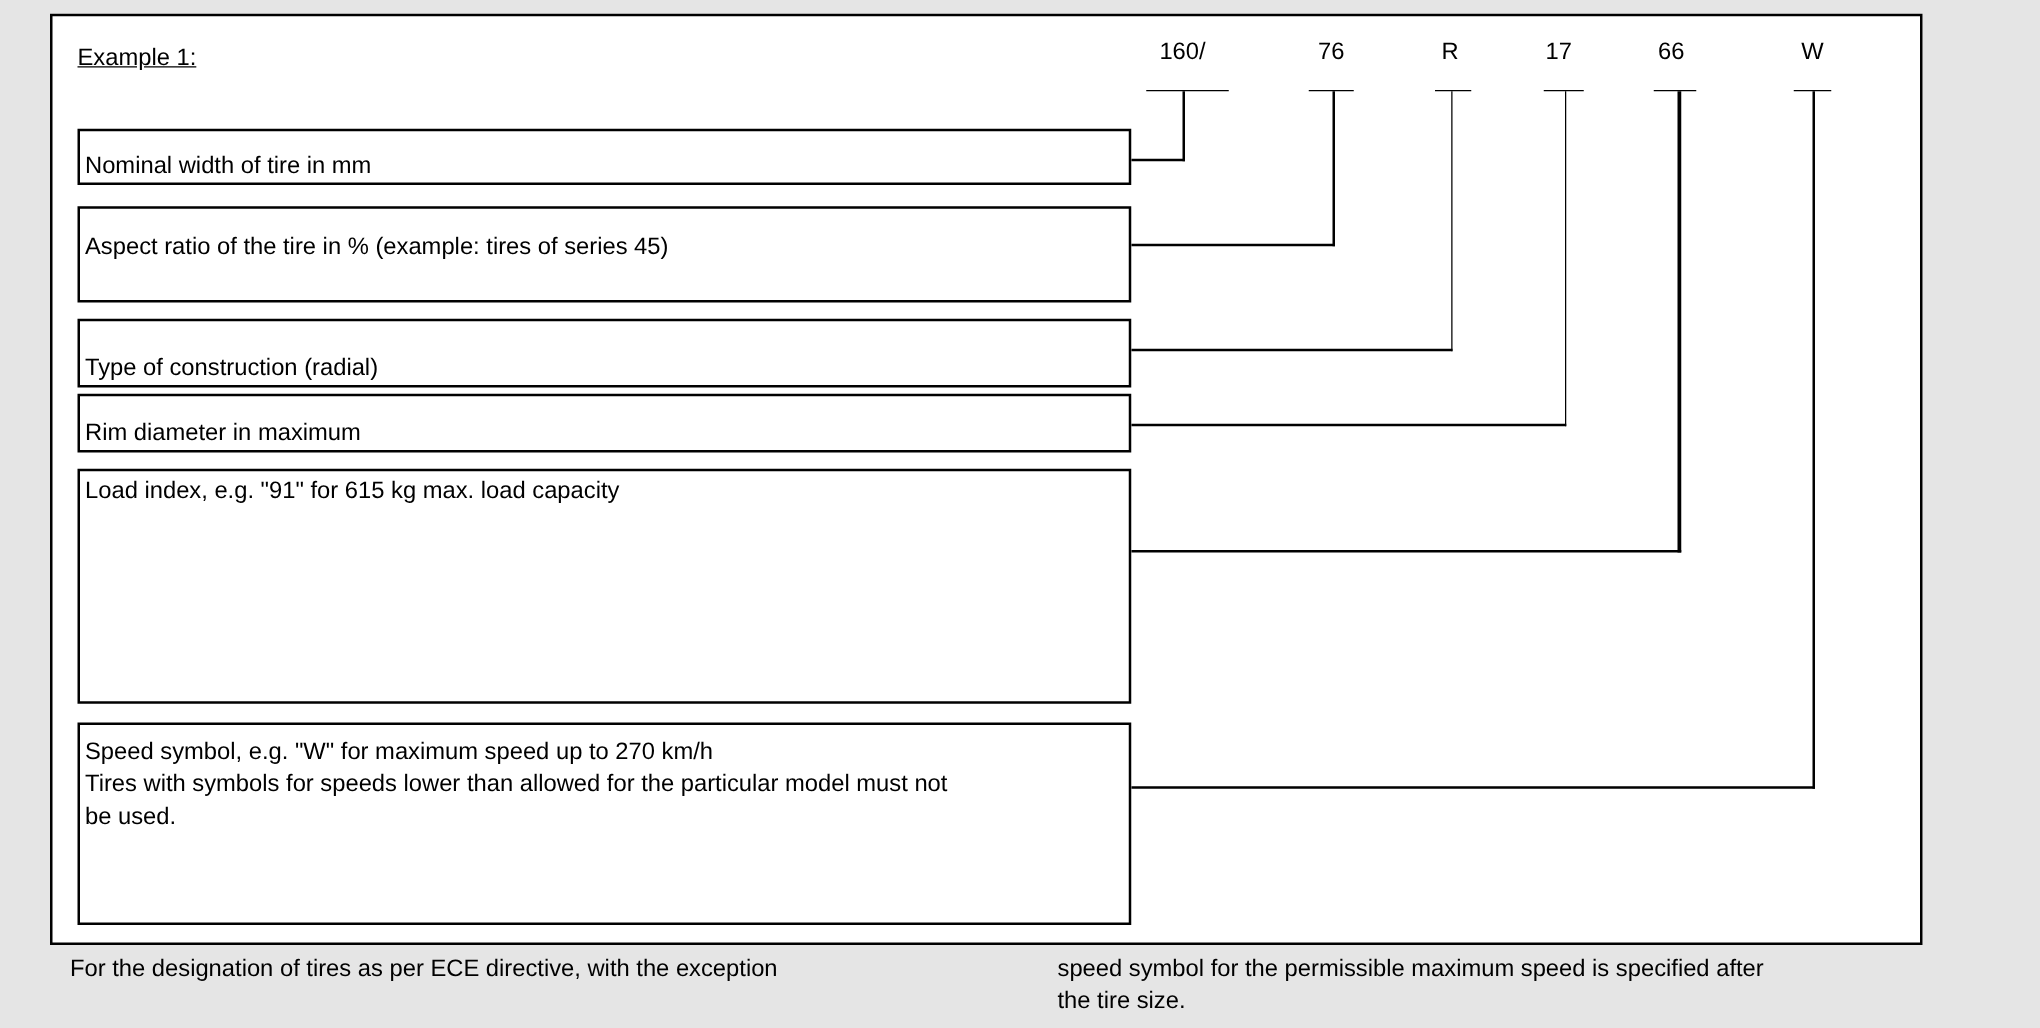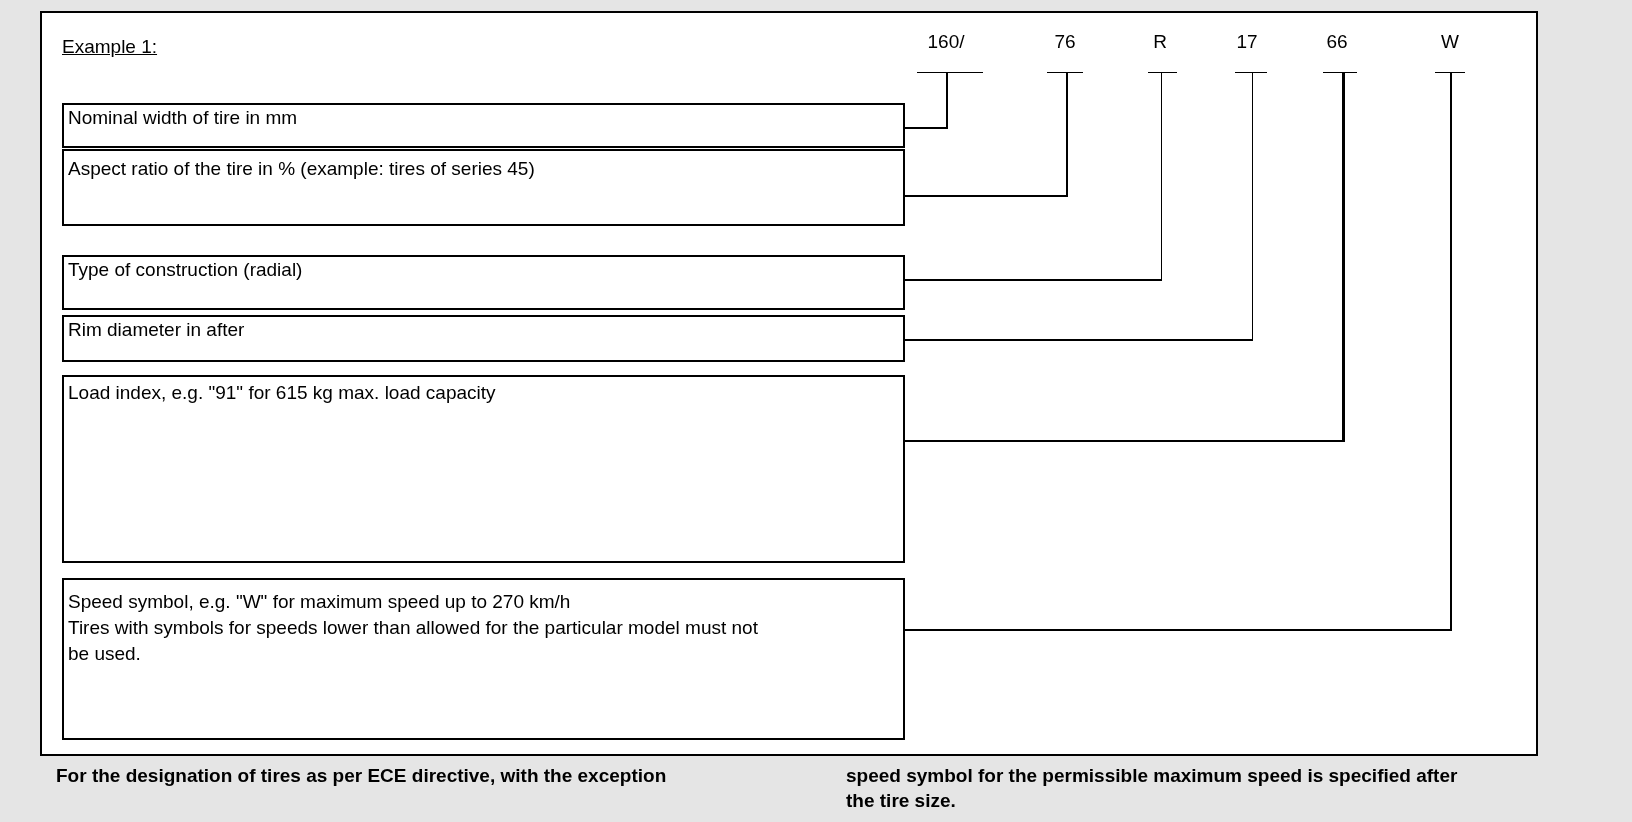--- a/index.html
+++ b/index.html
@@ -52,29 +52,28 @@
     border: 2px solid #000;
     box-sizing: border-box;
     background: #fff;
     font-size: 19px;
     line-height: 26px;
     padding: 0 6px 0 4px;
   }
   .box.vcenter {
     display: flex;
     flex-direction: column;
-    justify-content: flex-start;
+    justify-content: flex-end;
   }
   .box-line { white-space: nowrap; }
   .footnote-col {
     position: absolute;
     top: 763px;
     font-size: 19px;
     line-height: 25px;
-    font-weight: bold;
   }
   .fn-line { white-space: nowrap; }
 </style>
 </head>
 <body>
 
 <div class="canvas">
 
   <div class="frame"></div>
 
@@ -105,30 +104,30 @@
   <div class="hline" style="left:905px; top:195px; width:163px; height:2px"></div>
   <div class="hline" style="left:905px; top:279px; width:257px; height:2px"></div>
   <div class="hline" style="left:905px; top:339px; width:348px; height:2px"></div>
   <div class="hline" style="left:905px; top:440px; width:440px; height:2px"></div>
   <div class="hline" style="left:905px; top:629px; width:547px; height:2px"></div>
 
   <div class="box vcenter" style="top:103px; height:45px">
     <div class="box-line">Nominal width of tire in mm</div>
   </div>
 
-  <div class="box" style="top:149px; height:77px; padding-top:5px">
+  <div class="box" style="top:165px; height:77px; padding-top:18px">
     <div class="box-line">Aspect ratio of the tire in % (example: tires of series 45)</div>
   </div>
 
   <div class="box vcenter" style="top:255px; height:55px">
     <div class="box-line">Type of construction (radial)</div>
   </div>
 
   <div class="box vcenter" style="top:315px; height:47px">
-    <div class="box-line">Rim diameter in after</div>
+    <div class="box-line">Rim diameter in maximum</div>
   </div>
 
   <div class="box" style="top:375px; height:188px; padding-top:3px">
     <div class="box-line">Load index, e.g. "91" for 615 kg max. load capacity</div>
   </div>
 
   <div class="box" style="top:578px; height:162px; padding-top:9px">
     <div class="box-line">Speed symbol, e.g. "W" for maximum speed up to 270 km/h</div>
     <div class="box-line">Tires with symbols for speeds lower than allowed for the particular model must not</div>
     <div class="box-line">be used.</div>

